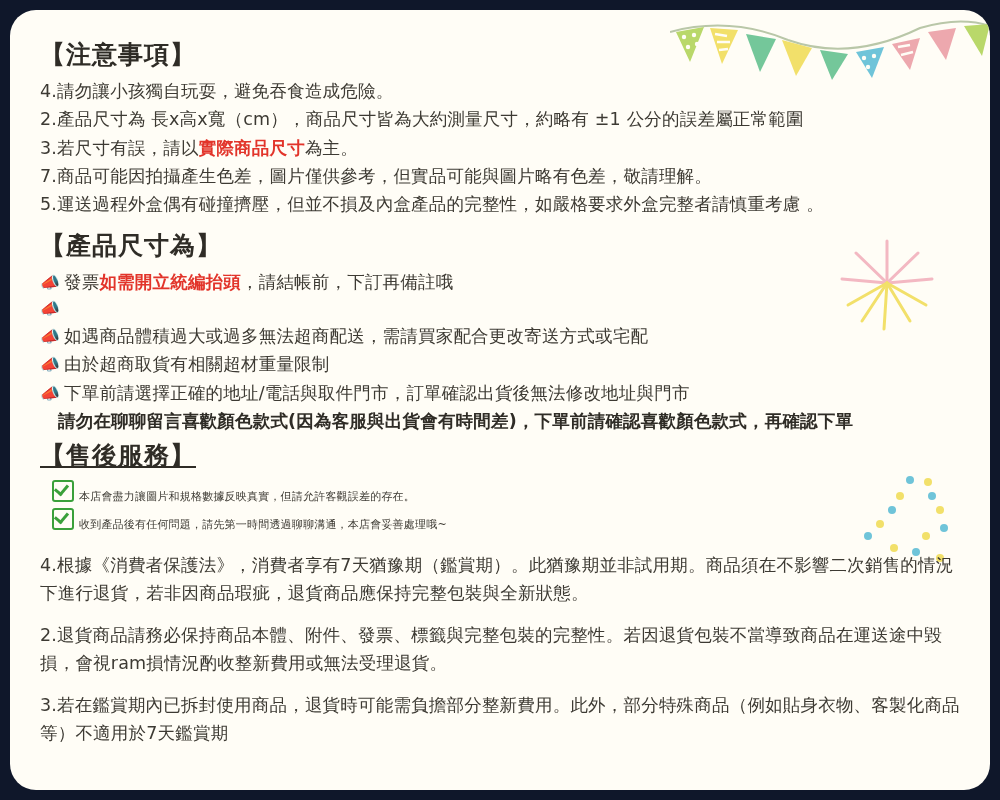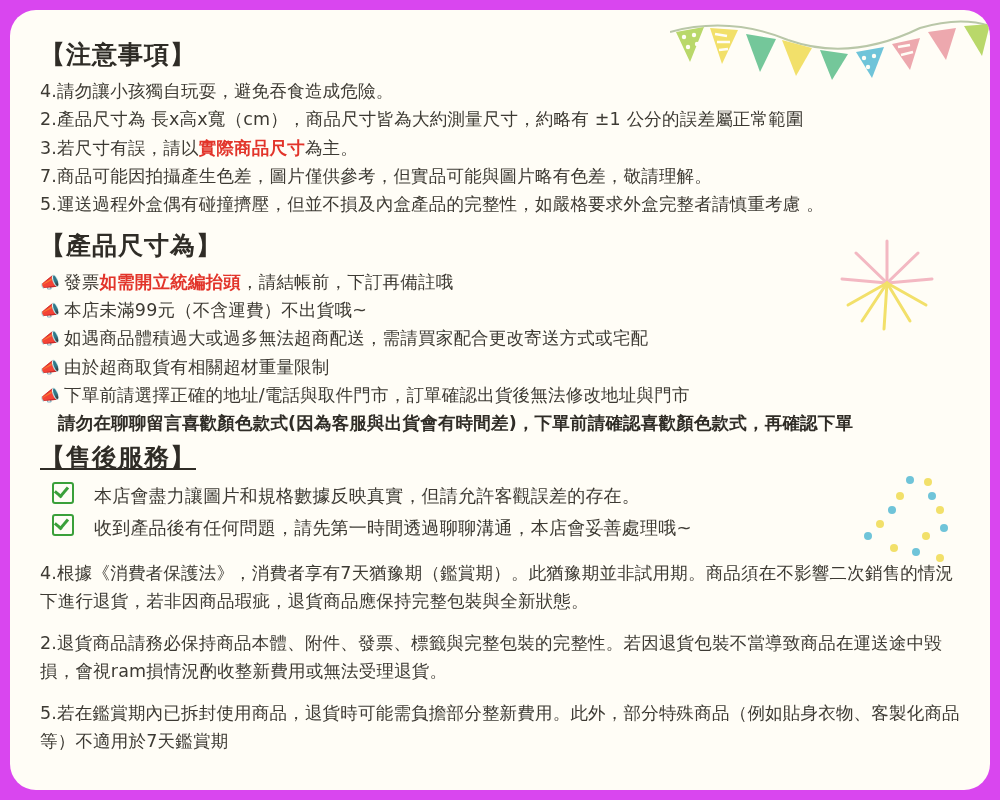--- a/index.html
+++ b/index.html
@@ -12,21 +12,21 @@
     font-family: "DejaVu Sans", "Liberation Sans", sans-serif;
     background: #f6d78f;
     overflow: hidden;
   }
   .page {
     position: relative;
     width: 1000px;
     height: 800px;
     box-sizing: border-box;
     padding: 10px;
-    background: #d946ef;
+    background: #0f172a;
   }
   .sheet {
     position: relative;
     width: 100%;
     height: 100%;
     box-sizing: border-box;
     background: #fffdf6;
     border-radius: 26px;
     overflow: hidden;
   }
@@ -87,27 +87,27 @@
   .notice-strong {
     font-size: 17.5px;
     font-weight: bold;
     line-height: 1.7;
     letter-spacing: 0.2px;
     white-space: nowrap;
     padding-left: 18px;
     color: #2f2c26;
   }
   .check-line {
-    font-size: 18px;
+    font-size: 11px;
     line-height: 1.7;
     letter-spacing: 0.2px;
     white-space: nowrap;
     display: flex;
     align-items: baseline;
-    gap: 20px;
+    gap: 5px;
     padding-left: 12px;
   }
   .check {
     display: inline-block;
     width: 18px;
     height: 18px;
     flex: 0 0 18px;
     position: relative;
     border: 2px solid #3aa03a;
     border-radius: 3px;
@@ -224,21 +224,20 @@
       </ul>
 
       <h2 class="section mt">【產品尺寸為】</h2>
 
       <div class="bullet-line">
         <span class="ico mega">📣</span>
         <span><span>發票</span><span class="red">如需開立統編抬頭</span><span>，請結帳前，下訂再備註哦</span></span>
       </div>
       <div class="bullet-line">
         <span class="ico mega">📣</span>
-        <span>本店未滿99元（不含運費）不出貨哦~</span>
       </div>
       <div class="bullet-line">
         <span class="ico mega">📣</span>
         <span>如遇商品體積過大或過多無法超商配送，需請買家配合更改寄送方式或宅配</span>
       </div>
       <div class="bullet-line">
         <span class="ico mega">📣</span>
         <span>由於超商取貨有相關超材重量限制</span>
       </div>
       <div class="bullet-line">
@@ -253,17 +252,17 @@
         <span class="check"></span>
         <span>本店會盡力讓圖片和規格數據反映真實，但請允許客觀誤差的存在。</span>
       </div>
       <div class="check-line">
         <span class="check"></span>
         <span>收到產品後有任何問題，請先第一時間透過聊聊溝通，本店會妥善處理哦~</span>
       </div>
 
       <p class="para first">4.根據《消費者保護法》，消費者享有7天猶豫期（鑑賞期）。此猶豫期並非試用期。商品須在不影響二次銷售的情況下進行退貨，若非因商品瑕疵，退貨商品應保持完整包裝與全新狀態。</p>
       <p class="para">2.退貨商品請務必保持商品本體、附件、發票、標籤與完整包裝的完整性。若因退貨包裝不當導致商品在運送途中毀損，會視ram損情況酌收整新費用或無法受理退貨。</p>
-      <p class="para">5.若在鑑賞期內已拆封使用商品，退貨時可能需負擔部分整新費用。此外，部分特殊商品（例如貼身衣物、客製化商品等）不適用於7天鑑賞期</p>
+      <p class="para">3.若在鑑賞期內已拆封使用商品，退貨時可能需負擔部分整新費用。此外，部分特殊商品（例如貼身衣物、客製化商品等）不適用於7天鑑賞期</p>
 
     </div>
   </div>
 </div>
 
 </body></html>

